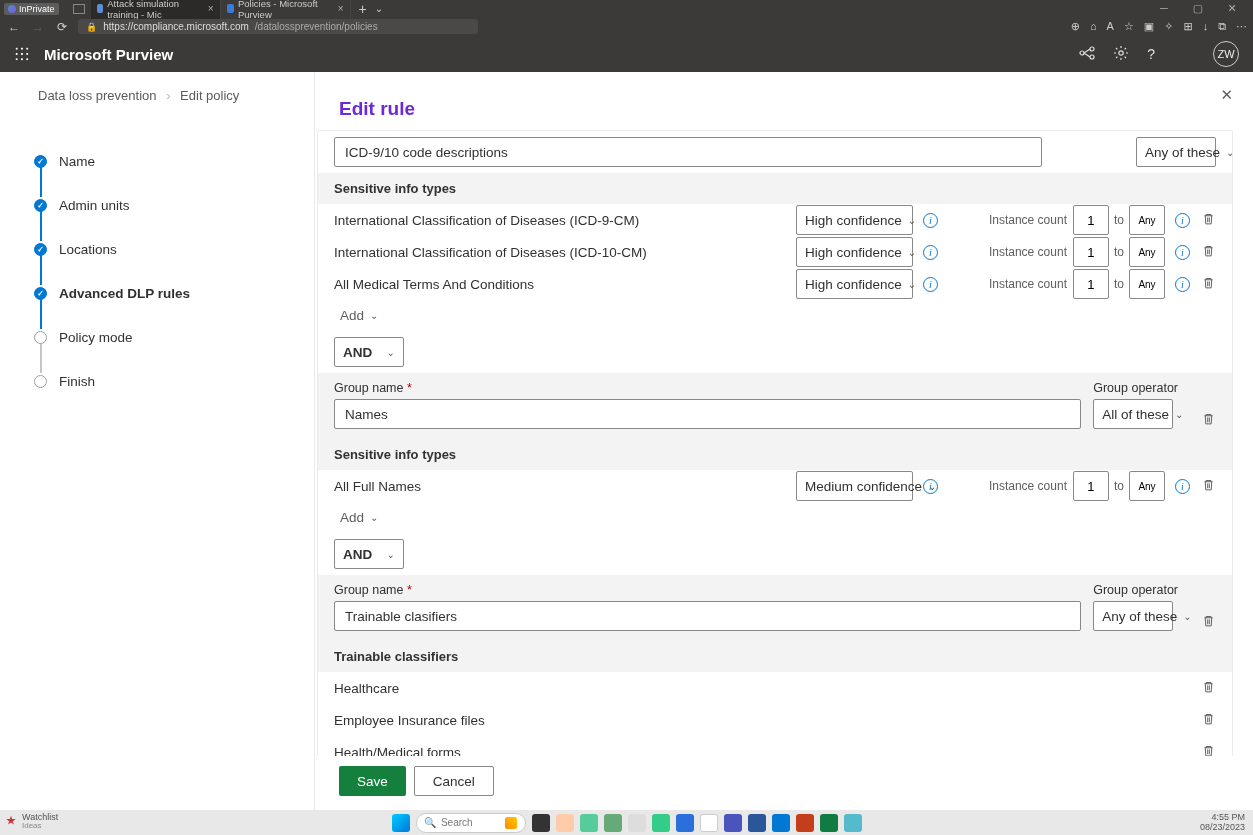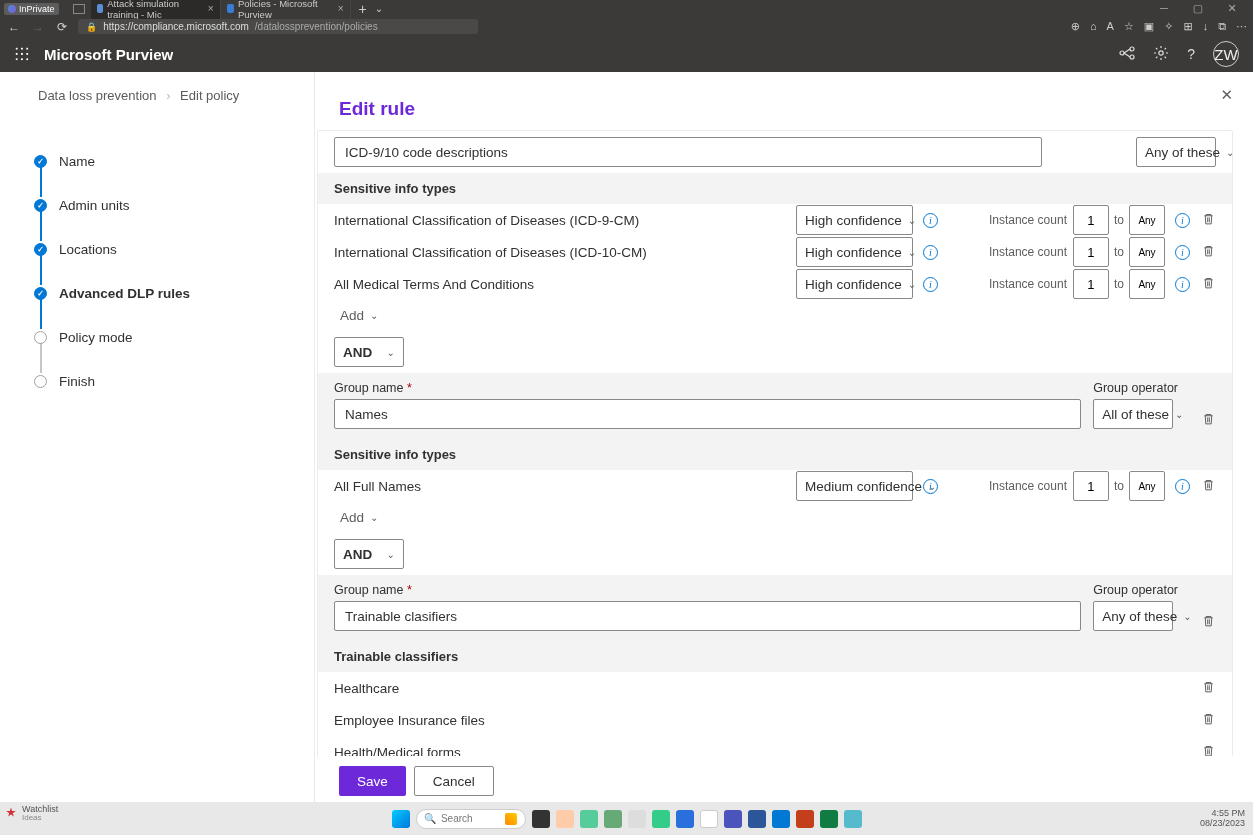--- a/index.html
+++ b/index.html
@@ -25,21 +25,21 @@
 .addr-right span { color:#ccc; font-size:11px;}
 
 
 .app-header { background: #3b3a39; height: 36px; display: flex; align-items: center; padding: 0 14px; color: #fff;}
 .waffle { width: 16px; height: 16px; display:inline-block; position:relative; margin-right: 14px;}
 .waffle:before { content:""; position:absolute; width:16px; height:16px; background:
   radial-gradient(circle, #fff 1px, transparent 1.3px) 0 0/5.3px 5.3px;}
 .app-title { font-size: 15px; font-weight: 600;}
 .header-right { margin-left: auto; display: flex; align-items: center; gap: 18px;}
 .header-right .hicon { color:#ddd; font-size:14px;}
-.avatar { width:26px; height:26px; border:1.5px solid #ccc; border-radius:50%; display:flex; align-items:center; justify-content:center; font-size:15px; color:#eee;}
+.avatar { width:26px; height:26px; border:1.5px solid #ccc; border-radius:50%; display:flex; align-items:center; justify-content:center; font-size:11px; color:#eee;margin-left:40px;}
 
 
 .app-body { background: #fff; height: 738px; display: flex; position: relative;}
 
 
 .left-panel { width: 315px; border-right: 1px solid #eaeaea; display:flex; flex-direction:column;}
 .breadcrumb { padding: 16px 18px 6px 38px; color: #5b5b5b; font-size: 13px;}
 .breadcrumb .sep { color: #bbb; margin: 0 6px;}
 .steps { padding: 30px 0 0 34px; }
 .step { display:flex; align-items:center; gap: 12px; height: 44px; position:relative;}
@@ -94,25 +94,25 @@
 .group-lbl { font-size:12.5px; color:#323130;}
 .req { color:#a80000;}
 .goper-dd { width: 80px;}
 
 .tc-row { display:flex; align-items:center; padding: 6px 16px; height:32px;}
 .tc-row .tc-name { flex:1; color:#323130; font-size:13.5px;}
 
 
 .panel-footer { padding: 10px 24px 14px 24px; display:flex; gap:8px; border-top: none;}
 .btn { height:30px; padding: 0 18px; border-radius:2px; font-size:13.5px; cursor:pointer; display:flex; align-items:center;}
-.btn.primary { background:#6d28d9; color:#fff; border:none;}
+.btn.primary { background:#15803d; color:#fff; border:none;}
 .btn.secondary { background:#fff; border:1px solid #8a8886; color:#323130;}
 
 
-.taskbar { position:absolute; bottom:0; left:0; right:0; height:33px; background:#e8e8e8; display:flex; align-items:center; padding:0 6px;}
+.taskbar { position:absolute; bottom:0; left:0; right:0; height:25px; background:#e8e8e8; display:flex; align-items:center; padding:0 6px;}
 .tb-left { display:flex; align-items:center; gap:4px; font-size:9px; color:#555; position:absolute; left:6px; top:3px;}
 .tb-left .wl:before{content:""; width:10px; height:10px; background:#d13438; display:inline-block; clip-path: polygon(50% 0,61% 35%,98% 35%,68% 57%,79% 91%,50% 70%,21% 91%,32% 57%,2% 35%,39% 35%); margin-right:2px;}
 .tb-center { margin:0 auto; display:flex; align-items:center; gap:6px;}
 .tb-center .tico { width:18px; height:18px; border-radius:3px; display:inline-block;}
 .tb-search { background:#fff; border:1px solid #ccc; border-radius:12px; height:20px; width:110px; display:flex; align-items:center; padding:0 8px; font-size:10px; color:#777; gap:4px;}
 .tb-right { position:absolute; right:8px; display:flex; flex-direction:column; align-items:flex-end; font-size:9px; color:#555; line-height:1.1;}
 
 .first-group-trailing { display:flex; align-items:center; gap:12px; margin-left:auto;}
 </style>
 </head>

